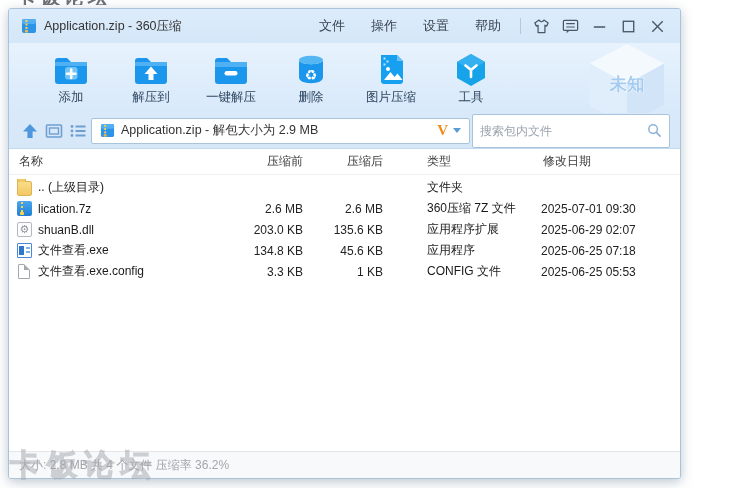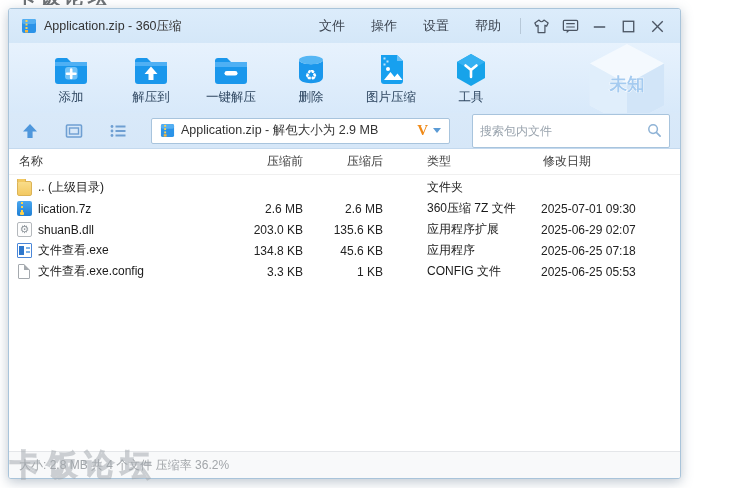--- a/index.html
+++ b/index.html
@@ -33,21 +33,21 @@
   .tool-btn { width:80px; display:flex; flex-direction:column; align-items:center; justify-content:center; gap:3px; }
   .tool-btn svg { display:block; }
   .tool-label { font-size:12.5px; color:#2e4660; line-height:14px; white-space:nowrap; }
   .badge-unknown { position:absolute; right:4px; top:0px; width:98px; height:84px; }
   .badge-unknown text { font-weight:bold; }
 
   
   .addressbar {
     height:36px; flex:0 0 36px; background:linear-gradient(#d9e9f9,#d6e7f8);
     border-bottom:1px solid #c4d9ee;
-    display:flex; align-items:center; padding:0 10px; gap:22px;
+    display:flex; align-items:center; padding:0 10px; gap:2px;
   }
   .nav-icon { display:flex; align-items:center; justify-content:center; width:22px; height:22px; }
   .pathbar {
     flex:1; height:26px; background:#fff; border:1px solid #a8c4dd; border-radius:2px;
     display:flex; align-items:center; padding:0 8px; gap:6px; font-size:12.5px; color:#333;
   }
   .path-right { margin-left:auto; display:flex; align-items:center; gap:5px; }
   .v-letter { color:#f08a18; font-weight:bold; font-size:15px; font-family:"Liberation Serif","DejaVu Serif",serif; }
   .caret-down { width:0; height:0; border-left:4.5px solid transparent; border-right:4.5px solid transparent; border-top:5.5px solid #5b9bd5; }
   .searchbox {

